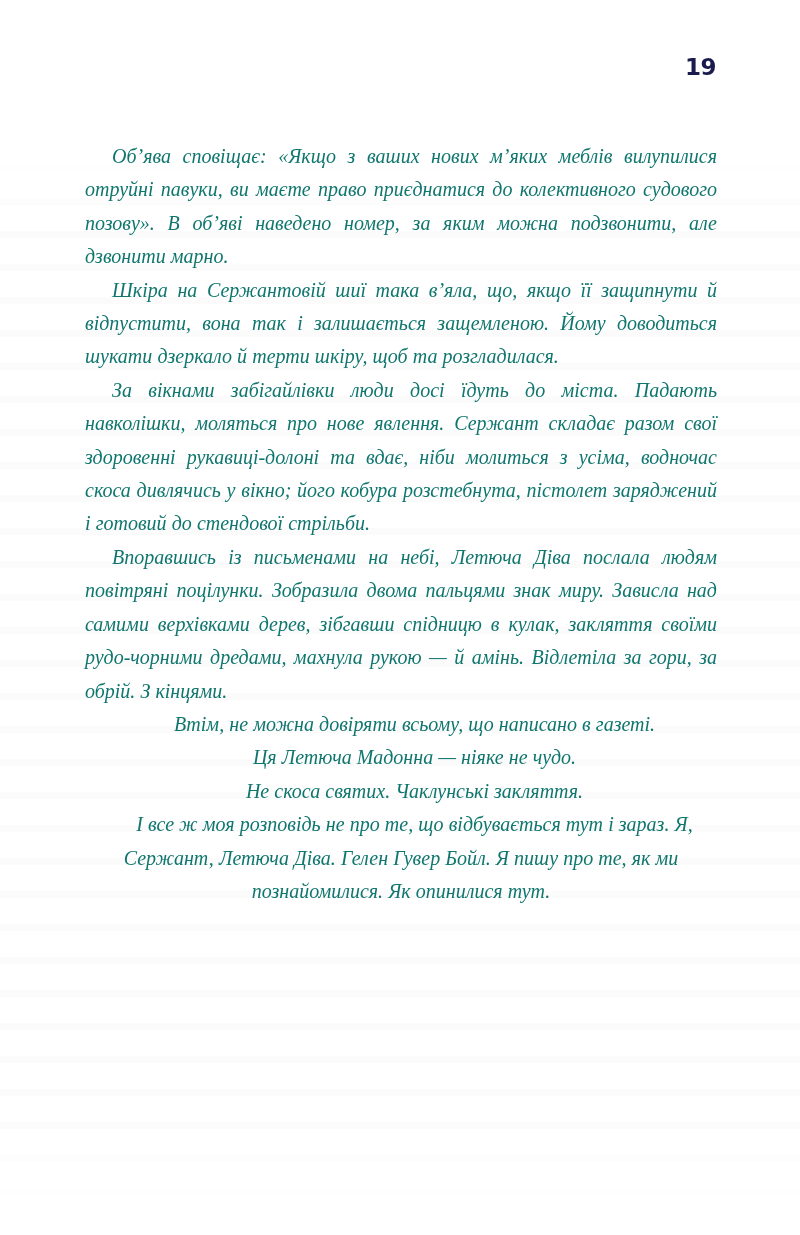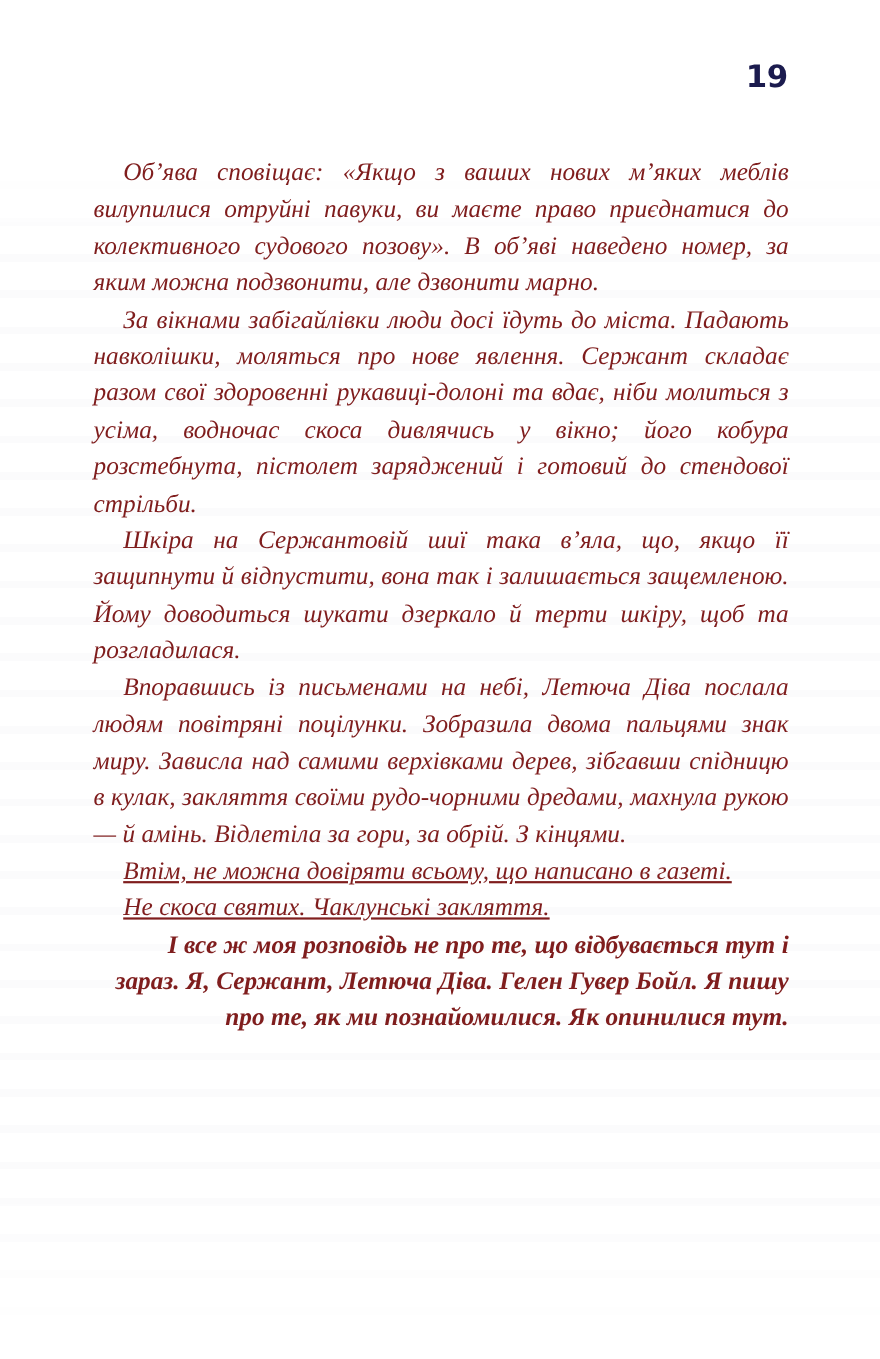--- a/index.html
+++ b/index.html
@@ -40,60 +40,61 @@
     -webkit-mask-image: linear-gradient(to bottom, rgba(0,0,0,0) 0px, rgba(0,0,0,0) 130px, rgba(0,0,0,1) 250px, rgba(0,0,0,1) 1060px, rgba(0,0,0,0.45) 1160px, rgba(0,0,0,0) 1230px);
             mask-image: linear-gradient(to bottom, rgba(0,0,0,0) 0px, rgba(0,0,0,0) 130px, rgba(0,0,0,1) 250px, rgba(0,0,0,1) 1060px, rgba(0,0,0,0.45) 1160px, rgba(0,0,0,0) 1230px);
   }
 
   .folio {
     position: absolute;
     right: 84px;
     top: 56px;
     font-family: "DejaVu Sans", "Liberation Sans", sans-serif;
     font-weight: 700;
-    font-size: 28px;
+    font-size: 23px;
     line-height: 1;
     letter-spacing: -0.5px;
     color: #1b1b4e;
   }
 
   .textblock {
     position: absolute;
     left: 85px;
     top: 140px;
     width: 632px;
   }
 
   .para {
     margin: 0;
     font-style: italic;
-    font-size: 23px;
+    font-size: 20px;
     line-height: 33.4px;
-    color: #7f1d1d;
+    color: #0f766e;
     text-align: justify;
     text-indent: 27px;
     hyphens: auto;
     -webkit-hyphens: auto;
     word-spacing: 0.1px;
   }
-  .para:last-child { text-align: right; font-weight: bold; }
-  .para.short { text-align: left; text-decoration: underline; }
+  .para:last-child { text-align: center; }
+  .para.short { text-align: center; }
 </style>
 </head>
 <body>
 
 <div class="page">
 
   <div class="bleed"></div>
 
   <div class="folio">19</div>
 
   <div class="textblock">
     <p class="para">Об’ява сповіщає: «Якщо з ваших нових м’яких меблів вилупилися отруйні павуки, ви маєте право приєднатися до колективного судового позову». В об’яві наведено номер, за яким можна подзвонити, але дзвонити марно.</p>
+    <p class="para">Шкіра на Сержантовій шиї така в’яла, що, якщо її защипнути й відпустити, вона так і залишається защемленою. Йому доводиться шукати дзеркало й терти шкіру, щоб та розгладилася.</p>
     <p class="para">За вікнами забігайлівки люди досі їдуть до міста. Падають навколішки, моляться про нове явлення. Сержант складає разом свої здоровенні рукавиці-долоні та вдає, ніби молиться з усіма, водночас скоса дивлячись у вікно; його кобура розстебнута, пістолет заряджений і готовий до стендової стрільби.</p>
-    <p class="para">Шкіра на Сержантовій шиї така в’яла, що, якщо її защипнути й відпустити, вона так і залишається защемленою. Йому доводиться шукати дзеркало й терти шкіру, щоб та розгладилася.</p>
     <p class="para">Впоравшись із письменами на небі, Летюча Діва послала людям повітряні поцілунки. Зобразила двома пальцями знак миру. Зависла над самими верхівками дерев, зібгавши спідницю в кулак, закляття своїми рудо-чорними дредами, махнула рукою — й амінь. Відлетіла за гори, за обрій. З кінцями.</p>
     <p class="para short">Втім, не можна довіряти всьому, що написано в газеті.</p>
+    <p class="para short">Ця Летюча Мадонна — ніяке не чудо.</p>
     <p class="para short">Не скоса святих. Чаклунські закляття.</p>
     <p class="para">І все ж моя розповідь не про те, що відбувається тут і зараз. Я, Сержант, Летюча Діва. Гелен Гувер Бойл. Я пишу про те, як ми познайомилися. Як опинилися тут.</p>
   </div>
 
 </div>
 
 </body></html>

